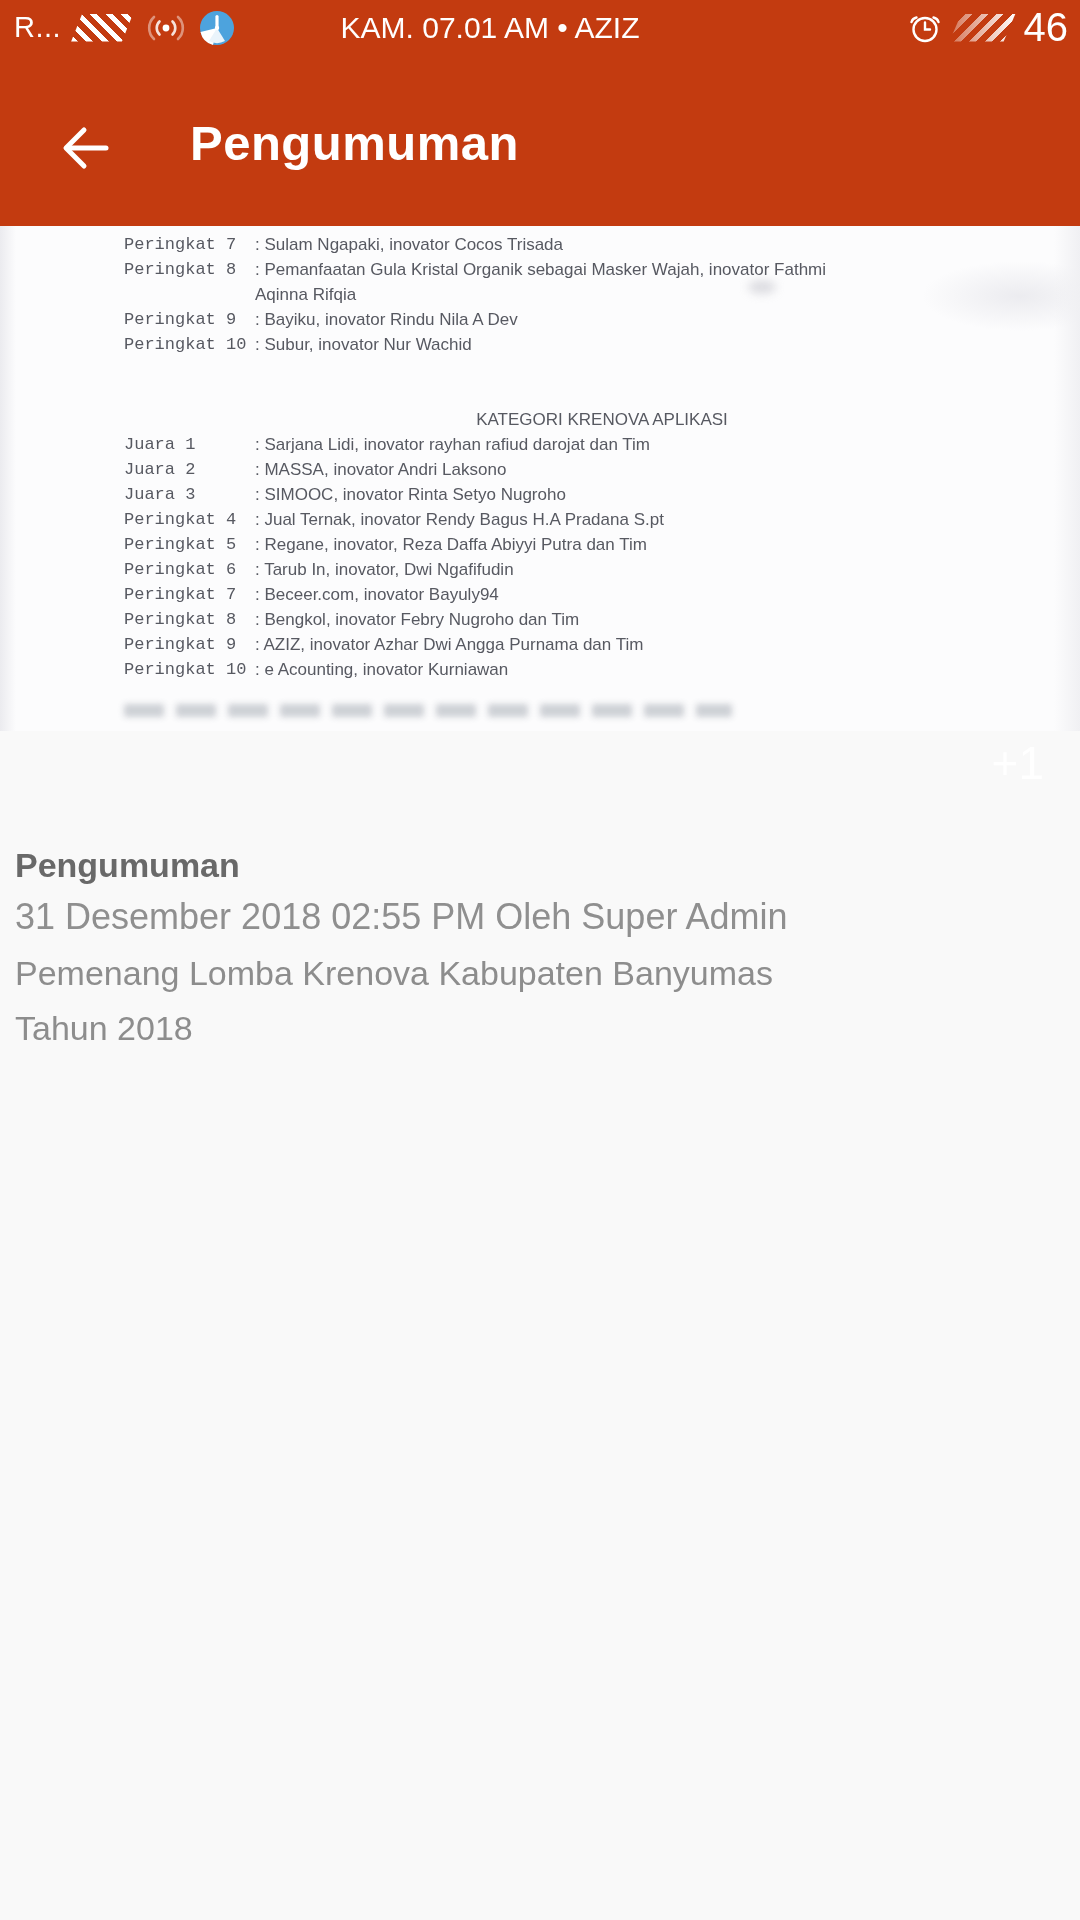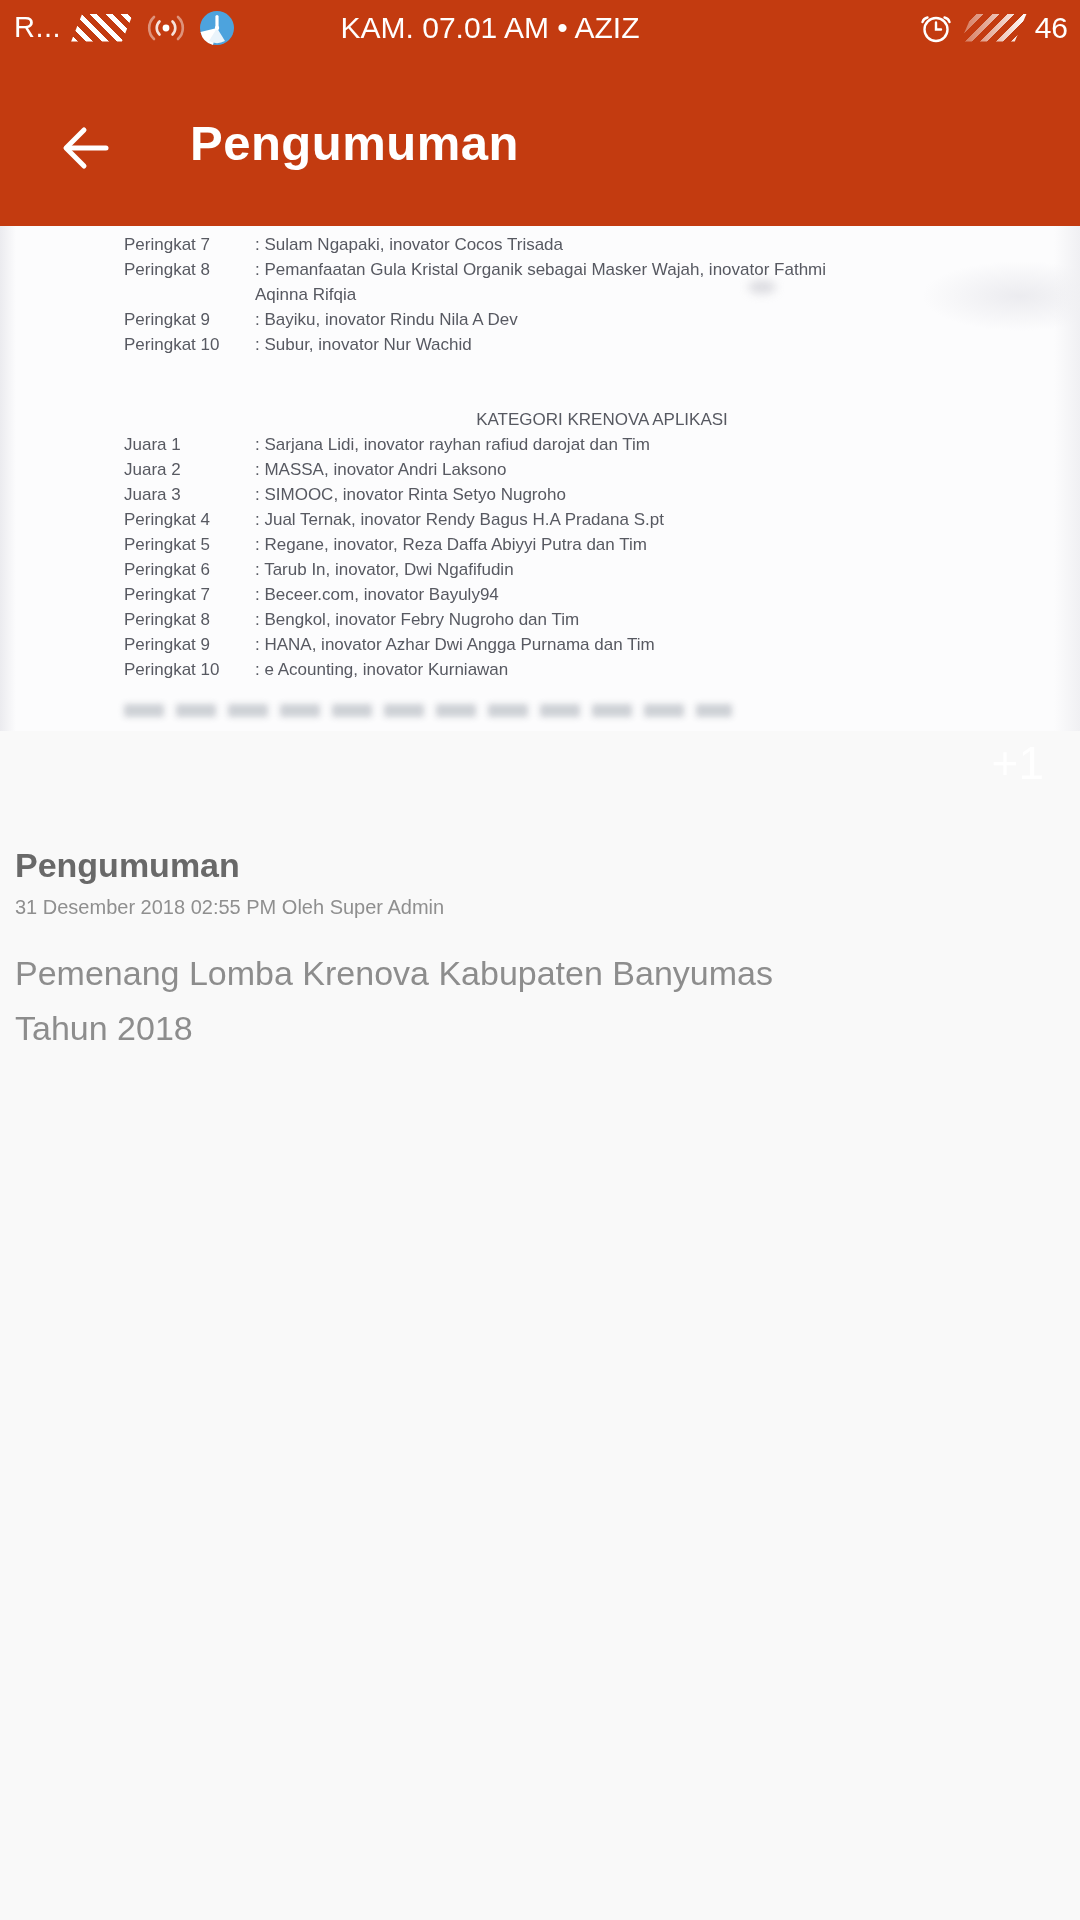--- a/index.html
+++ b/index.html
@@ -9,45 +9,45 @@
   
   .header{position:absolute;left:0;top:0;width:1080px;height:226px;background:#c33b10;}
   .statusbar{position:absolute;left:0;top:0;width:1080px;height:55px;color:#fff;}
   .sb-left{position:absolute;left:14px;top:0;height:55px;display:flex;align-items:center;gap:10px;}
   .sb-carrier{font-size:29px;letter-spacing:.5px;}
   .stripes{height:28px;background:repeating-linear-gradient(45deg,#ffffff 0 5px,rgba(255,255,255,0) 5px 11px);clip-path:polygon(18% 0,100% 0,82% 100%,0 100%);}
   .stripes.left{width:62px;}
   .stripes.right{width:66px;background:repeating-linear-gradient(135deg,#ffffff 0 5px,rgba(255,255,255,0) 5px 11px);-webkit-mask-image:linear-gradient(90deg,rgba(0,0,0,.30),rgba(0,0,0,1));mask-image:linear-gradient(90deg,rgba(0,0,0,.30),rgba(0,0,0,1));}
   .sb-center{position:absolute;left:0;top:0;width:980px;height:55px;display:flex;align-items:center;justify-content:center;font-size:30px;}
   .sb-right{position:absolute;right:12px;top:0;height:55px;display:flex;align-items:center;gap:8px;}
-  .sb-batt{font-size:30px;text-align:right;}
+  .sb-batt{font-size:40px;text-align:right;}
 
   .appbar{position:absolute;left:0;top:55px;width:1080px;height:171px;}
   .back-btn{position:absolute;left:50px;top:57px;width:72px;height:72px;display:flex;align-items:center;justify-content:center;cursor:pointer;}
   .appbar-title{position:absolute;left:190px;top:60px;font-size:49px;font-weight:bold;color:#fff;letter-spacing:.5px;}
 
   
   .photo{position:absolute;left:0;top:226px;width:1080px;height:505px;background:#fcfcfd;overflow:hidden;cursor:pointer;}
   .photo::before{content:"";position:absolute;inset:0;background:
       linear-gradient(90deg,#ebebef 0,rgba(255,255,255,0) 16px),
       linear-gradient(270deg,#f0f0f3 0,rgba(255,255,255,0) 26px),
       radial-gradient(140px 50px at 1020px 70px,rgba(205,205,214,.35),rgba(255,255,255,0) 70%);
       pointer-events:none;}
   .doc{position:absolute;left:0;top:6px;width:1080px;padding-left:124px;color:#4d4f58;font-size:17px;line-height:25px;filter:blur(.4px);opacity:.94;}
   .doc-row{display:flex;align-items:flex-start;}
-  .doc-label{width:131px;flex:0 0 131px;}
+  .doc-label{width:131px;flex:0 0 131px;font-family:Liberation Mono, monospace;}
   .doc-value{max-width:600px;}
   .doc-header{margin-top:50px;text-align:center;}
   .doc-smudge{margin-top:22px;width:608px;height:13px;background:repeating-linear-gradient(90deg,#99a0a9 0 40px,rgba(255,255,255,0) 40px 52px);filter:blur(3px);opacity:.5;}
   .photo-smudge{position:absolute;left:748px;top:54px;width:28px;height:14px;background:#c7c7ce;border-radius:50%;filter:blur(5px);opacity:.6;}
 
   
   .more-badge{position:absolute;right:36px;top:736px;font-size:46px;font-weight:300;color:rgba(255,255,255,.92);cursor:pointer;}
   .detail-title{position:absolute;left:15px;top:846px;font-size:34px;font-weight:bold;color:#696969;}
-  .detail-meta{position:absolute;left:15px;top:896px;font-size:20px;color:#8f8f8f;}
+  .detail-meta{position:absolute;left:15px;top:896px;font-size:36px;color:#8f8f8f;}
   .detail-body{position:absolute;left:15px;top:946px;font-size:34px;color:#8d8d8d;line-height:55px;max-width:800px;}
 
   svg{display:block;}
 </style>
 </head>
 <body>
 
 <div class="screen">
 
   <div class="header">
@@ -145,21 +145,21 @@
           <div class="doc-row">
           <span class="doc-label">Peringkat 7</span>
           <span class="doc-value">: Beceer.com, inovator Bayuly94</span>
         </div>
           <div class="doc-row">
           <span class="doc-label">Peringkat 8</span>
           <span class="doc-value">: Bengkol, inovator Febry Nugroho dan Tim</span>
         </div>
           <div class="doc-row">
           <span class="doc-label">Peringkat 9</span>
-          <span class="doc-value">: HANA, inovator Azhar Dwi Angga Purnama dan Tim</span>
+          <span class="doc-value">: AZIZ, inovator Azhar Dwi Angga Purnama dan Tim</span>
         </div>
           <div class="doc-row">
           <span class="doc-label">Peringkat 10</span>
           <span class="doc-value">: e Acounting, inovator Kurniawan</span>
         </div>
         </div>
       <div class="doc-smudge"></div>
     </div>
   </div>
 

